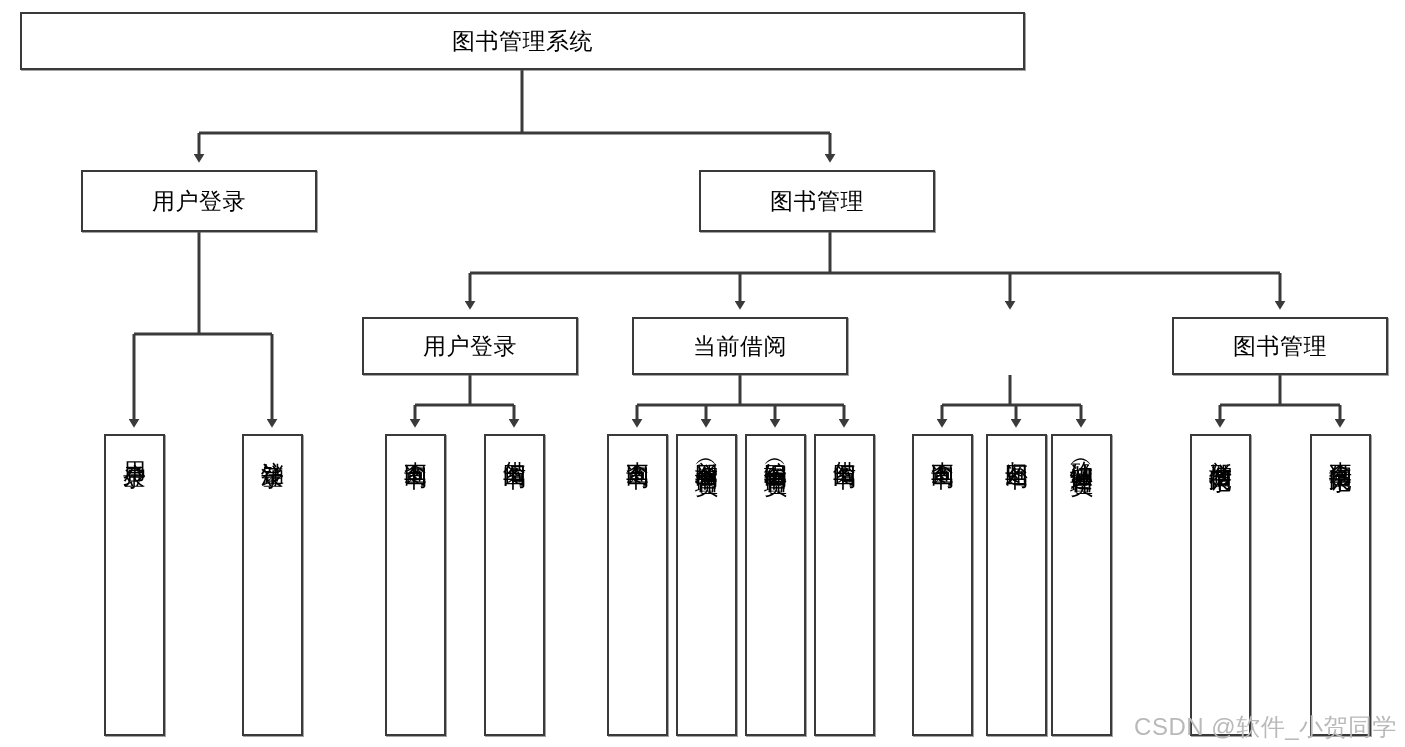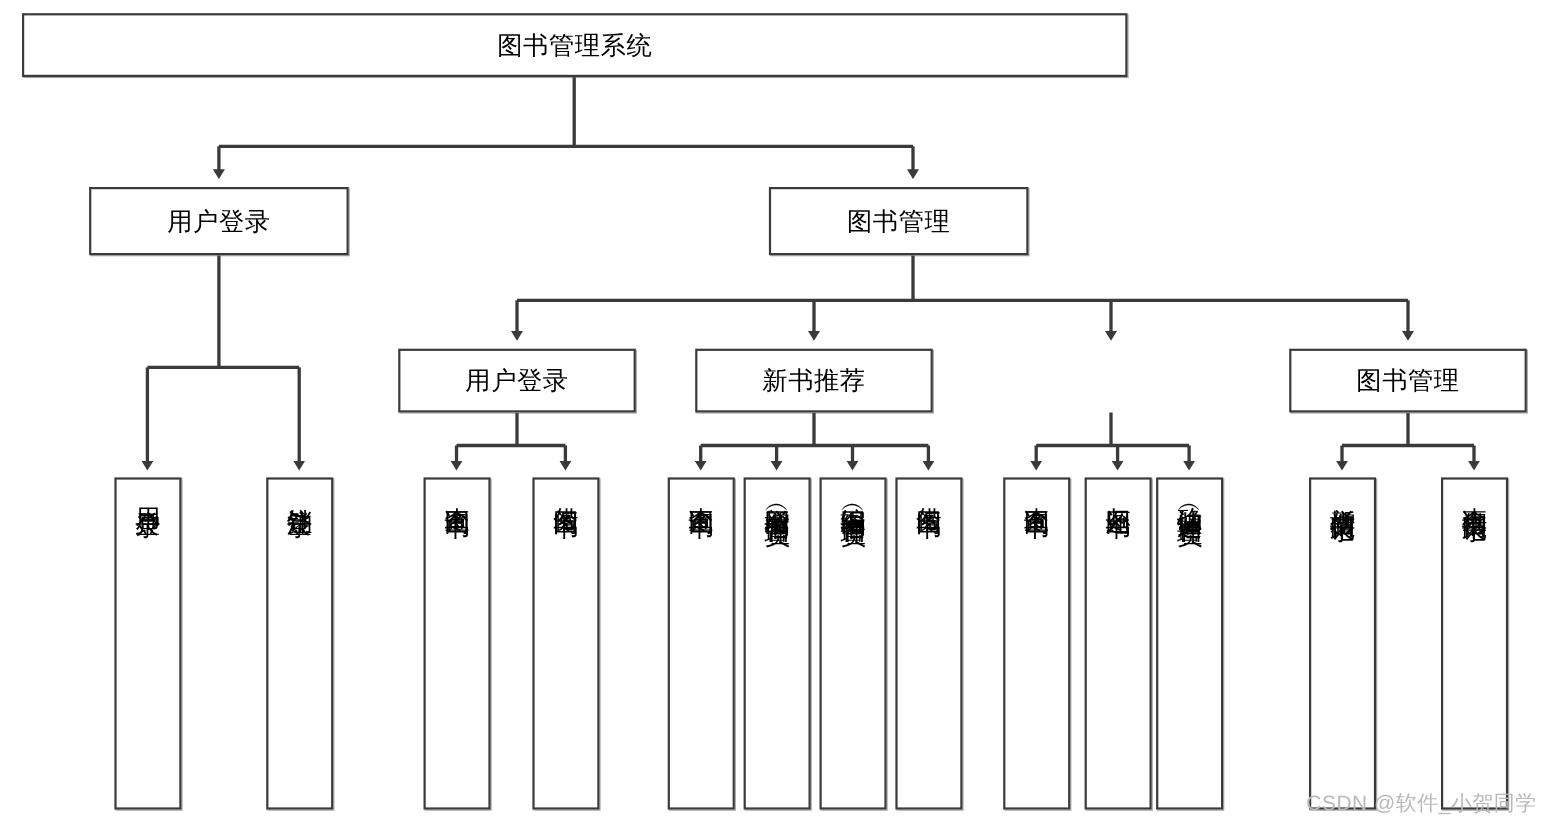--- a/index.html
+++ b/index.html
@@ -57,21 +57,21 @@
     position: absolute;
     left: 0; top: 0;
     width: 1405px;
     height: 747px;
     pointer-events: none;
   }
   #watermark {
     position: absolute;
     right: 8px;
     bottom: 4px;
-    font-size: 19px;
+    font-size: 24px;
     color: #b9b9b9;
     letter-spacing: 0.5px;
     white-space: nowrap;
     font-family: "Liberation Sans", "DejaVu Sans", sans-serif;
   }
 </style>
 </head>
 <body style="background: rgb(255, 255, 255);">
 
 <div id="diagram-root">
@@ -135,21 +135,21 @@
     <span class="node-label">用户登录</span>
   </div>
   <div class="node horizontal" style="left: 699px; top: 170px; width: 236px; height: 62px; border-color: rgb(58, 58, 58); background: rgb(255, 255, 255); color: rgb(26, 26, 26);">
     <span class="node-label">图书管理</span>
   </div>
 
   <div class="node horizontal" style="left: 362px; top: 317px; width: 216px; height: 58px; border-color: rgb(58, 58, 58); background: rgb(255, 255, 255); color: rgb(26, 26, 26);">
     <span class="node-label">用户登录</span>
   </div>
   <div class="node horizontal" style="left: 632px; top: 317px; width: 216px; height: 58px; border-color: rgb(58, 58, 58); background: rgb(255, 255, 255); color: rgb(26, 26, 26);">
-    <span class="node-label">新书推荐</span>
+    <span class="node-label">当前借阅</span>
   </div>
   <div class="node horizontal" style="left: 1172px; top: 317px; width: 216px; height: 58px; border-color: rgb(58, 58, 58); background: rgb(255, 255, 255); color: rgb(26, 26, 26);">
     <span class="node-label">图书管理</span>
   </div>
 
   <div class="node vertical" style="left: 104px; top: 434px; width: 61px; height: 302px; border-color: rgb(58, 58, 58); background: rgb(255, 255, 255); color: rgb(26, 26, 26);">
     <span class="node-label">用户登录</span>
   </div>
   <div class="node vertical" style="left: 242px; top: 434px; width: 61px; height: 302px; border-color: rgb(58, 58, 58); background: rgb(255, 255, 255); color: rgb(26, 26, 26);">
     <span class="node-label">注销登录</span>

